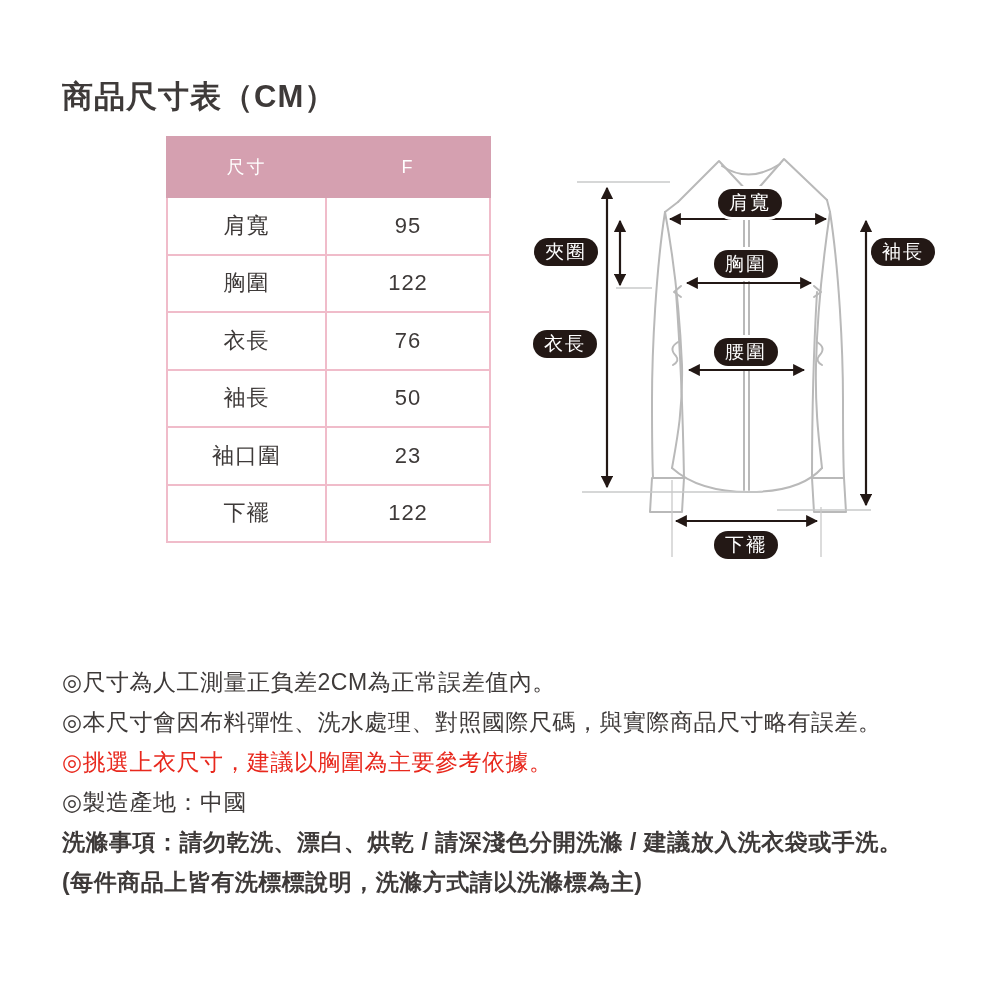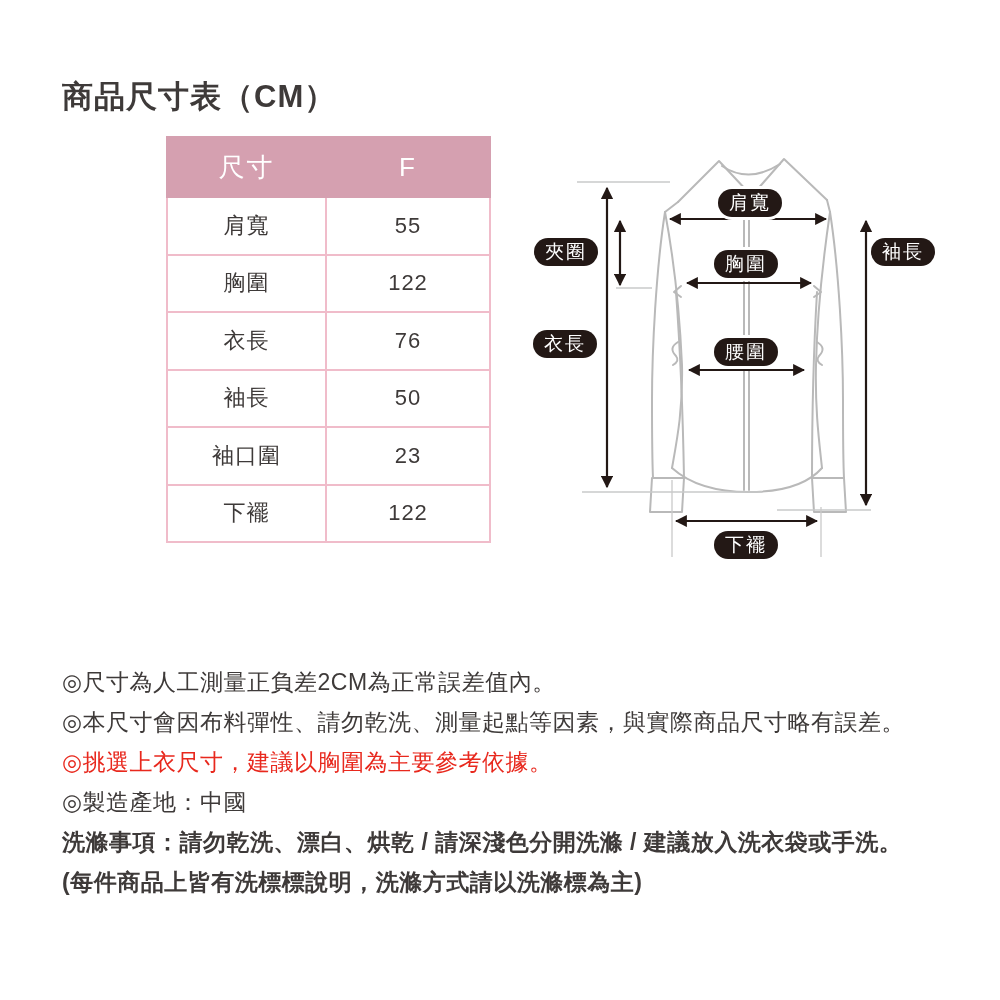--- a/index.html
+++ b/index.html
@@ -23,21 +23,21 @@
   }
   
   .size-table{
     position:absolute;left:166px;top:136px;
     border-collapse:collapse;table-layout:fixed;width:323px;
   }
   .size-table col.c1{width:159px;}
   .size-table col.c2{width:164px;}
   .size-table th{
     background:var(--header-pink);color:#fff;font-weight:400;
-    font-size:26px;height:60px;text-align:center;vertical-align:middle;
+    font-size:18px;height:60px;text-align:center;vertical-align:middle;
     border:2px solid var(--header-pink);letter-spacing:2px;
   }
   .size-table td{
     border:2px solid var(--border-pink);height:57.5px;
     font-size:22px;text-align:center;vertical-align:middle;color:var(--text-dark);
     background:#fff;letter-spacing:1px;
   }
   
   .diagram{position:absolute;left:530px;top:150px;width:440px;height:460px;}
   .diagram svg{position:absolute;left:0;top:0;}
@@ -77,21 +77,21 @@
       </colgroup>
     <thead>
       <tr>
         <th>尺寸</th>
         <th>F</th>
       </tr>
     </thead>
     <tbody>
       <tr>
         <td>肩寬</td>
-        <td>55</td>
+        <td>95</td>
       </tr>
       <tr>
         <td>胸圍</td>
         <td>122</td>
       </tr>
       <tr>
         <td>衣長</td>
         <td>76</td>
       </tr>
       <tr>
@@ -173,20 +173,20 @@
     <div class="pill pill-armhole">夾圈</div>
     <div class="pill pill-chest">胸圍</div>
     <div class="pill pill-sleeve">袖長</div>
     <div class="pill pill-length">衣長</div>
     <div class="pill pill-waist">腰圍</div>
     <div class="pill pill-hem">下襬</div>
   </div>
 
   <div class="notes">
     <div class="note-line">◎尺寸為人工測量正負差2CM為正常誤差值內。</div>
-    <div class="note-line">◎本尺寸會因布料彈性、請勿乾洗、測量起點等因素，與實際商品尺寸略有誤差。</div>
+    <div class="note-line">◎本尺寸會因布料彈性、洗水處理、對照國際尺碼，與實際商品尺寸略有誤差。</div>
     <div class="note-line red">◎挑選上衣尺寸，建議以胸圍為主要參考依據。</div>
     <div class="note-line">◎製造產地：中國</div>
     <div class="note-line bold">洗滌事項：請勿乾洗、漂白、烘乾 / 請深淺色分開洗滌 / 建議放入洗衣袋或手洗。</div>
     <div class="note-line bold">(每件商品上皆有洗標標說明，洗滌方式請以洗滌標為主)</div>
   </div>
 
 </div>
 
 </body></html>

